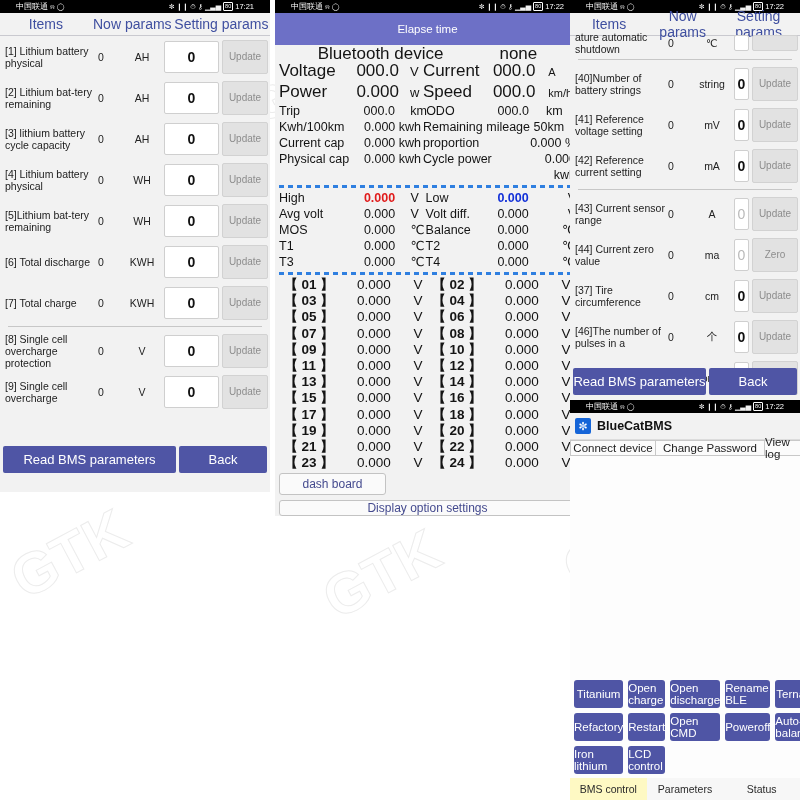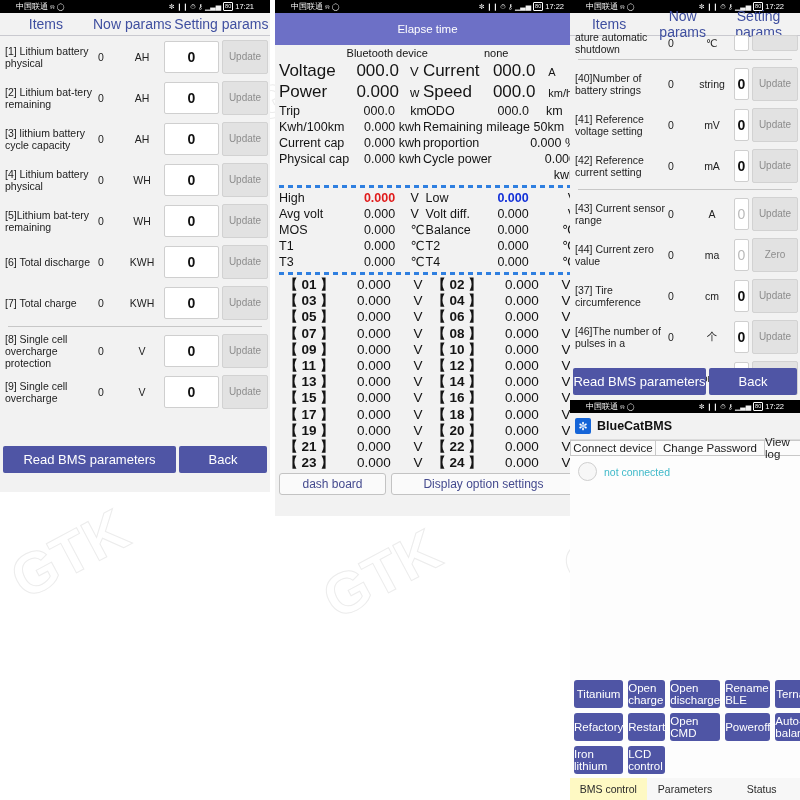--- a/index.html
+++ b/index.html
@@ -47,21 +47,21 @@
           box-sizing:border-box;}
   .btmbar .bb{background:#4f55a5;color:#fff;display:flex;align-items:center;
               justify-content:center;font-size:13px;border-radius:2px;height:27px;}
   .bb-main{flex:1;}
   .bb-back{width:88px;}
 
   
   .elapse{height:32px;background:#6d70c6;color:#fff;font-size:11.5px;
           display:flex;align-items:center;justify-content:center;}
   .mid-body{padding:0 4px;box-sizing:border-box;font-size:13px;color:#141414;}
-  .btline{display:flex;justify-content:center;gap:56px;font-size:11px;
+  .btline{display:flex;justify-content:center;gap:56px;font-size:17px;
           line-height:15px;padding-top:1px;}
   .bigrow{display:flex;align-items:baseline;line-height:20px;}
   .bigrow .k{font-size:17px;width:72px;}
   .bigrow .v{font-size:17px;width:70px;text-align:center;}
   .bigrow .u{font-size:13px;width:14px;text-align:left;}
   .bigrow .k2{font-size:17px;width:62px;}
   .bigrow .v2{font-size:17px;width:74px;text-align:center;}
   .bigrow .u2{font-size:11px;width:30px;text-align:left;}
   .smrow{display:flex;align-items:baseline;line-height:16px;font-size:12.5px;}
   .smrow .k{width:74px;}
@@ -70,21 +70,21 @@
   .smrow .k2{width:58px;}
   .smrow .v2{width:70px;text-align:center;}
   .smrow .u2{width:32px;}
   .freerow{display:flex;line-height:16px;font-size:12.5px;}
   .dashed{height:3px;margin:2px 0;
           background:repeating-linear-gradient(to right,#2f7fe0 0 5px,transparent 5px 9px);}
   .vrow{display:flex;align-items:baseline;line-height:16.2px;font-size:13.5px;}
   .vrow .c{width:60px;text-align:center;font-weight:600;}
   .vrow .n{width:70px;text-align:center;}
   .vrow .u{width:18px;text-align:center;}
-  .mid-btns{display:flex;gap:5px;padding:2px 4px;box-sizing:border-box;}
+  .mid-btns{display:flex;gap:5px;padding:2px 4px;box-sizing:border-box;flex-direction:column;}
   .mid-btns div{border:1px solid #c3c3c3;background:#fafafa;border-radius:3px;
                 color:#444a8e;font-size:12px;height:20px;display:flex;
                 align-items:center;justify-content:center;}
 
   
   .bc-title{height:26px;background:#f2f2f2;display:flex;align-items:center;
             gap:6px;padding-left:5px;border-bottom:1px solid #dcdcdc;}
   .bc-logo{width:16px;height:16px;background:#1565d8;border-radius:2px;
            display:flex;align-items:center;justify-content:center;color:#fff;
            font-size:11px;line-height:1;}
@@ -562,24 +562,20 @@
     <div class="bc-logo">✼</div>
     <div class="bc-name">BlueCatBMS</div>
   </div>
 
   <div class="bc-row" id="bc-topbtns">
       <div style="width:86px;">Connect device</div>
       <div style="width:110px;">Change Password</div>
       <div style="flex:1;">View log</div>
     </div>
 
-  <div class="bc-conn">
-    <div class="bc-circle"></div>
-    <div class="bc-stat">not connected</div>
-  </div>
 
   <div class="grid" id="bc-grid" style="position:absolute;left:0;right:0;bottom:26px;">
       <div>Titanium</div>
       <div>Open charge</div>
       <div>Open discharge</div>
       <div>Rename BLE</div>
       <div>Ternary</div>
       <div>Refactory</div>
       <div>Restart</div>
       <div>Open CMD</div>

